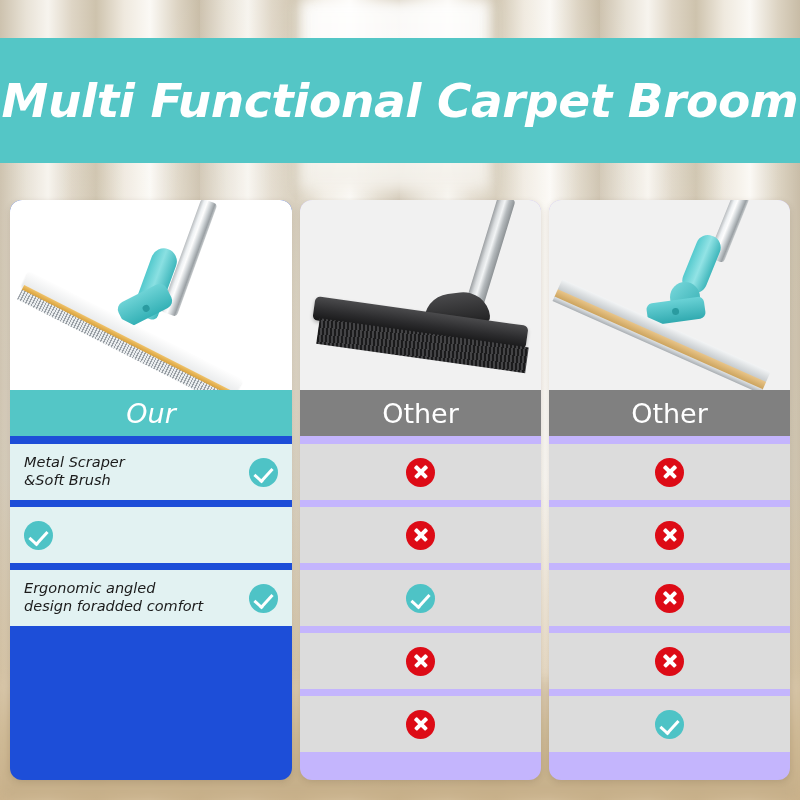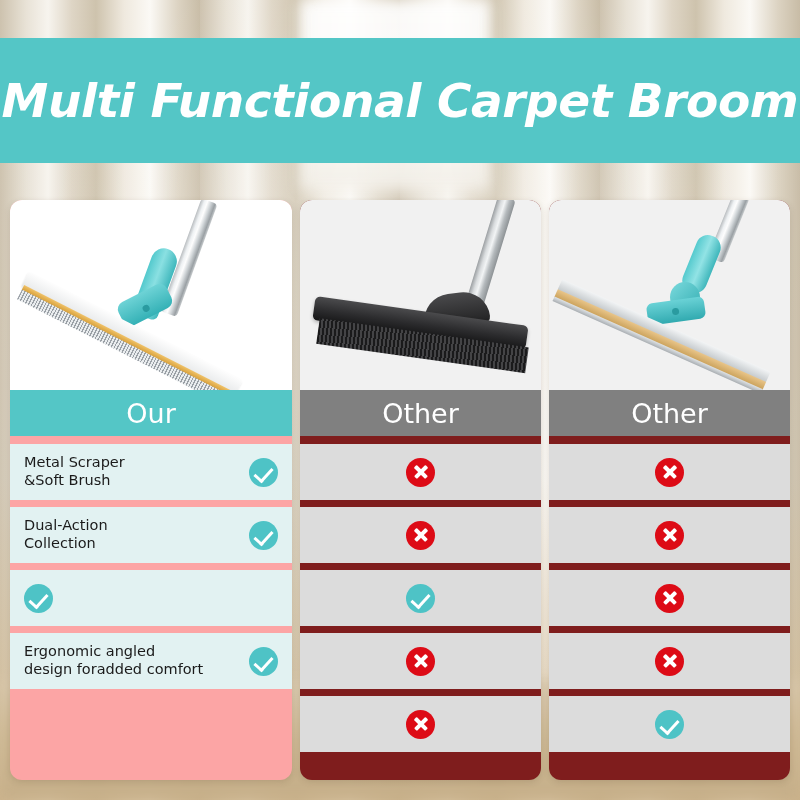--- a/index.html
+++ b/index.html
@@ -87,22 +87,22 @@
     padding: 0 10px;
     box-sizing: border-box;
   }
   .panel {
     border-radius: 12px;
     overflow: hidden;
     display: flex;
     flex-direction: column;
     box-shadow: 0 2px 6px rgba(90,70,45,.18);
   }
-  .panel.ours   { flex: 0 0 282px; background: #fca5a5; }
-  .panel.other  { flex: 1 1 0;     background: #7f1d1d; }
+  .panel.ours   { flex: 0 0 282px; background: #1d4ed8; font-style: italic; }
+  .panel.other  { flex: 1 1 0;     background: #c4b5fd; }
 
   
   .product-area {
     height: 190px;
     position: relative;
     overflow: hidden;
     flex: none;
   }
   .panel.ours  .product-area { background: #ffffff; }
   .panel.other .product-area { background: #f1f1f1; }
@@ -367,24 +367,20 @@
           <div class="p1-gold"></div>
           <div class="p1-bristle"></div>
         </div>
       </div>
       <div class="col-header teal">
         <span>Our</span>
       </div>
       <div class="rows">
         <div class="row">
           <div class="feature-text">Metal Scraper<br>&amp;Soft Brush</div>
-          <div class="mark yes"></div>
-        </div>
-        <div class="row">
-          <div class="feature-text">Dual-Action<br>Collection</div>
           <div class="mark yes"></div>
         </div>
         <div class="row">
           <div class="mark yes"></div>
         </div>
         <div class="row">
           <div class="feature-text">Ergonomic angled<br>design foradded comfort</div>
           <div class="mark yes"></div>
         </div>
       </div>

